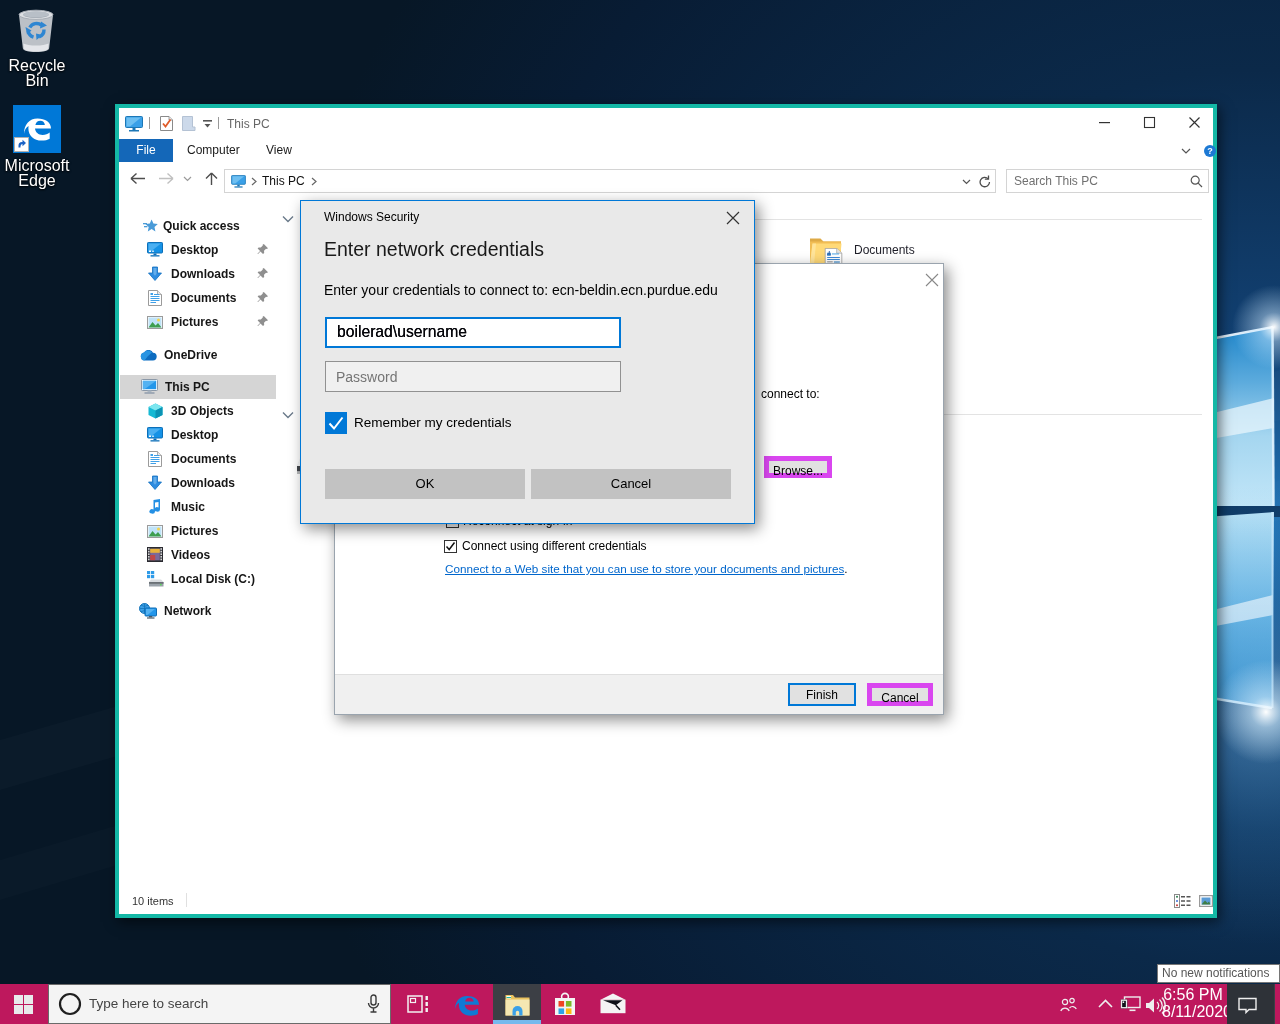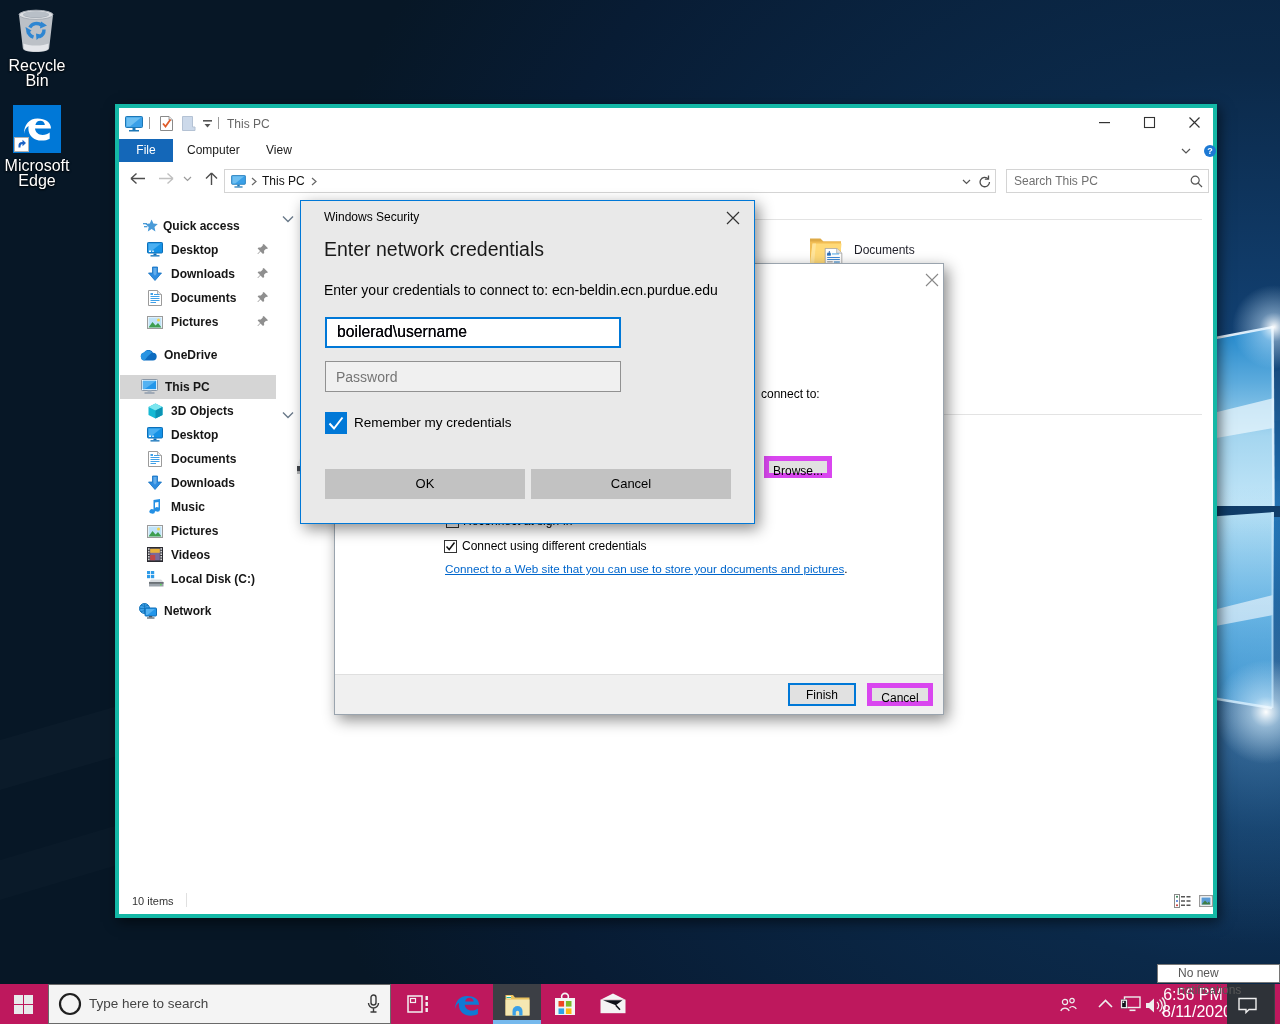--- a/index.html
+++ b/index.html
@@ -35,21 +35,21 @@
 
 
 #mapdlg { position:absolute; left:334px; top:263px; width:610px; height:452px; background:#fff; border:1px solid #9aa4ae; box-shadow:4px 5px 14px rgba(0,0,0,.45); font-size:12px; color:#000; }
 #mapdlg .footer { position:absolute; left:0; bottom:0; width:100%; height:40px; background:#f0f0f0; border-top:1px solid #dfdfdf; }
 .btn { position:absolute; background:#e1e1e1; border:5px solid #d946ef; font-size:12px; text-align:center; color:#000; }
 .cb { position:absolute; width:13px; height:13px; background:#fff; border:1px solid #333; }
 #secdlg { position:absolute; left:300px; top:200px; width:455px; height:324px; background:#e9e9e9; border:1px solid #0078d7; box-shadow:4px 5px 14px rgba(0,0,0,.45); color:#000; }
 
 
 #taskbar { position:absolute; left:0; top:984px; width:1280px; height:40px; background:#be185d;text-decoration:underline; }
-#tooltip { position:absolute; left:1157px; top:964px; width:123px; height:19px; background:#fff; border:1px solid #767676; font-size:12px; color:#575757; line-height:17px; padding-left:20px; }
+#tooltip { position:absolute; left:1157px; top:964px; width:123px; height:19px; background:#fff; border:1px solid #767676; font-size:12px; color:#575757; line-height:17px; padding-left:4px; }
 </style>
 </head>
 <body>
 
 <svg class="abs" width="1280" height="1024" style="left:0;top:0">
   <defs>
     <radialGradient id="wg" cx="1255" cy="520" r="1000" gradientUnits="userSpaceOnUse">
       <stop offset="0" stop-color="#2277bb"></stop>
       <stop offset="0.18" stop-color="#124173"></stop>
       <stop offset="0.45" stop-color="#0b2949"></stop>

